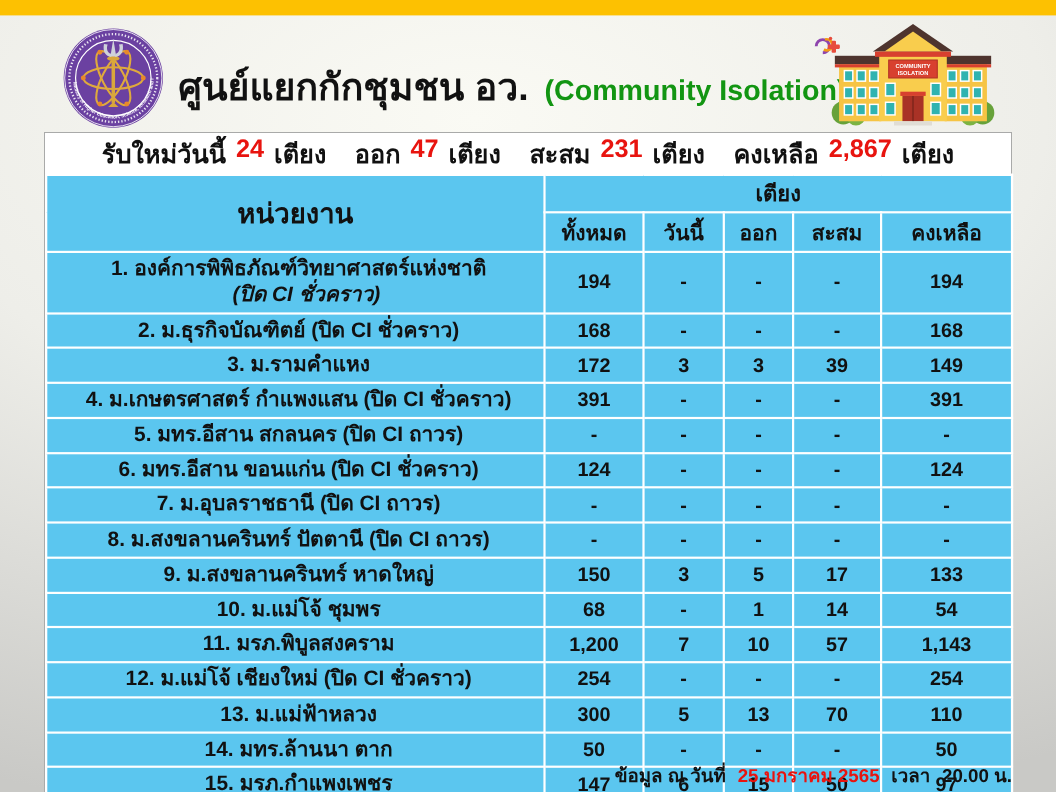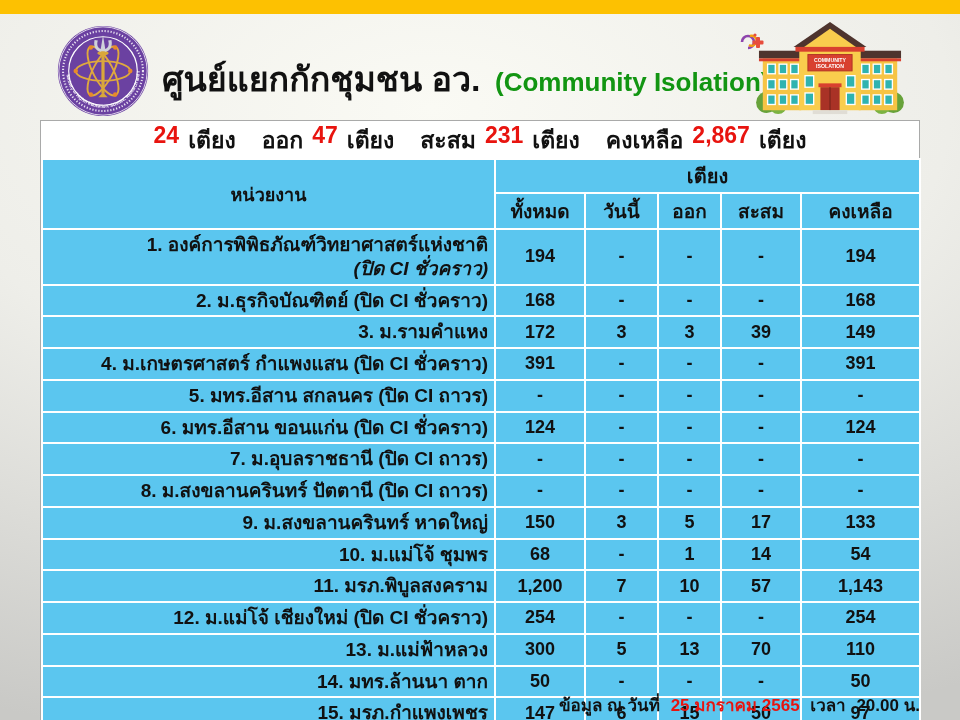--- a/index.html
+++ b/index.html
@@ -33,25 +33,25 @@
   .summary-band {
     height:37px; background:#fff; display:flex; align-items:center;
     justify-content:center; gap:26px; font-size:23px; white-space:nowrap;
   }
   .summary-band .seg { display:inline-flex; gap:9px; }
   .red { color:#e8140f; }
 
   table { border-collapse:collapse; table-layout:fixed; width:878px; background:#fff; }
   th, td { border:2px solid #fff; background:#5bc6ef; vertical-align:middle; }
   thead th { text-align:center; font-size:20px; color:#111; }
-  th.agency { font-size:18px;margin-left:34px; }
+  th.agency { font-size:25px;margin-left:34px; }
   tr.subhead th { font-size:19px; height:36px; }
   tr.grouphead th { height:30px; }
   tbody td { height:29px; font-size:18px; }
-  td.name { text-align:right; padding:3px 6px 3px 12px; font-size:19px; line-height:1.25; }
+  td.name { text-align:center; padding:3px 6px 3px 12px; font-size:19px; line-height:1.25; }
   td.name .l2 { padding-left:14px;font-style:italic; }
   td.num { text-align:center; }
 
   
   .footer {
     position:absolute; left:40px; top:691px; width:880px;
     text-align:right; font-size:17px; white-space:nowrap;
   }
   .footer span { margin-left:6px; }
 </style>
@@ -157,20 +157,21 @@
     <rect x="68" y="66" width="24" height="4" fill="#d8402f"></rect>
     <rect x="70" y="70" width="20" height="24" fill="#a93226"></rect>
     <line x1="80" y1="70" x2="80" y2="94" stroke="#7e251c" stroke-width="1.4"></line>
     <rect x="62" y="94" width="36" height="4" fill="#e0ddd5"></rect>
   </svg>
 
   <div class="table-wrap">
     <div class="summary-band">
 
         <span class="seg">
+          <span>รับใหม่วันนี้</span>
           <span class="red">24</span>
           <span>เตียง</span>
         </span>
 
         <span class="seg">
           <span>ออก</span>
           <span class="red">47</span>
           <span>เตียง</span>
         </span>
 

